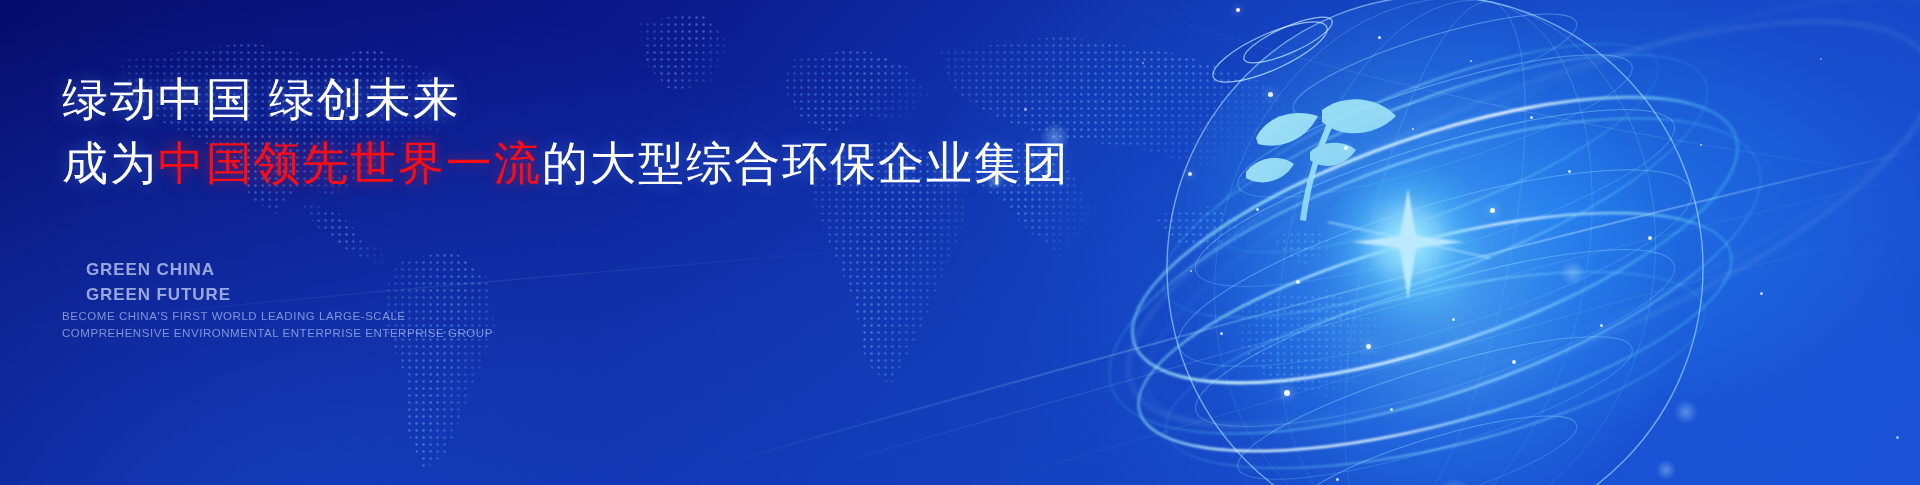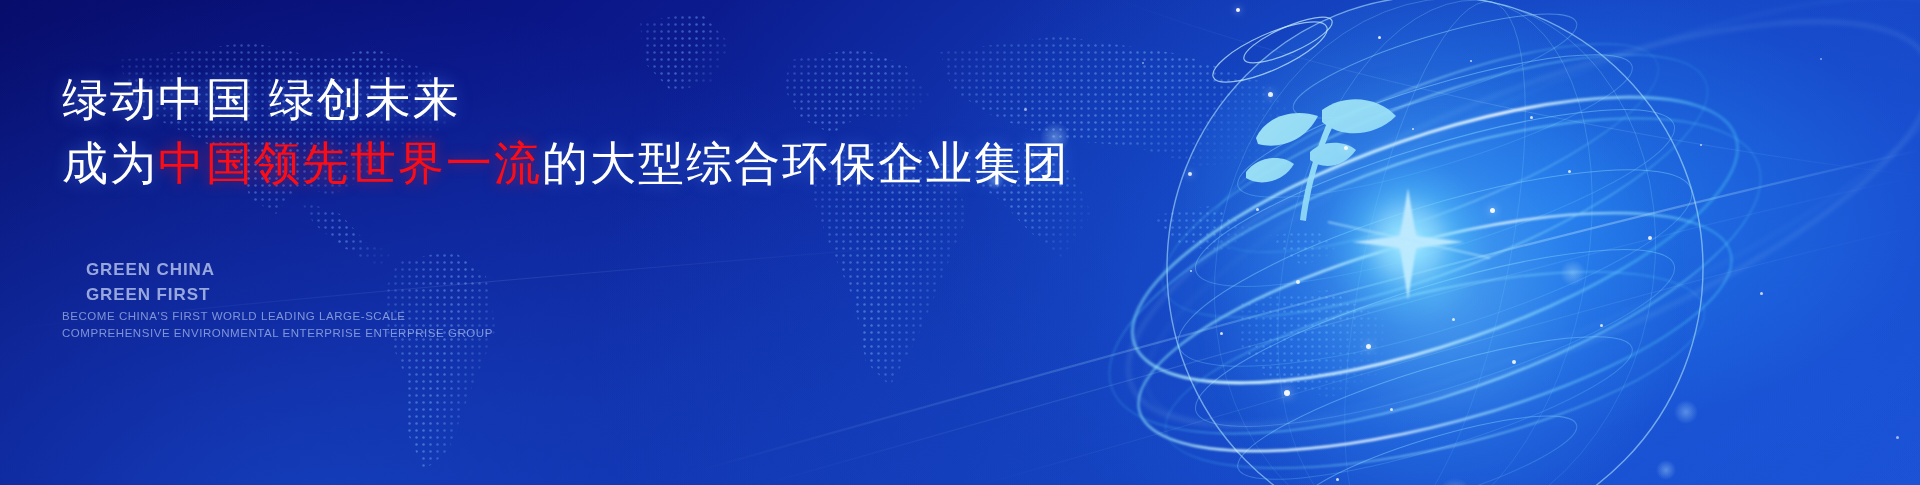--- a/index.html
+++ b/index.html
@@ -283,21 +283,21 @@
   <div class="particle" style="left:1896px;top:436px;width:3px;height:3px;opacity:.6;"></div>
   <div class="particle" style="left:1820px;top:58px;width:2px;height:2px;opacity:.5;"></div>
 
   <div class="copy">
     <div class="line1">绿动中国  绿创未来</div>
     <div class="line2"><span>成为</span><span class="hl">中国领先世界一流</span><span>的大型综合环保企业集团</span></div>
   </div>
 
   <div class="en-big">
     <div>GREEN CHINA</div>
-    <div>GREEN FIRST</div>
+    <div>GREEN FUTURE</div>
   </div>
 
   <div class="en-small">
     <div>BECOME CHINA'S FIRST WORLD LEADING LARGE-SCALE</div>
     <div>COMPREHENSIVE ENVIRONMENTAL ENTERPRISE ENTERPRISE GROUP</div>
   </div>
 
 </div>
 
 </body></html>

